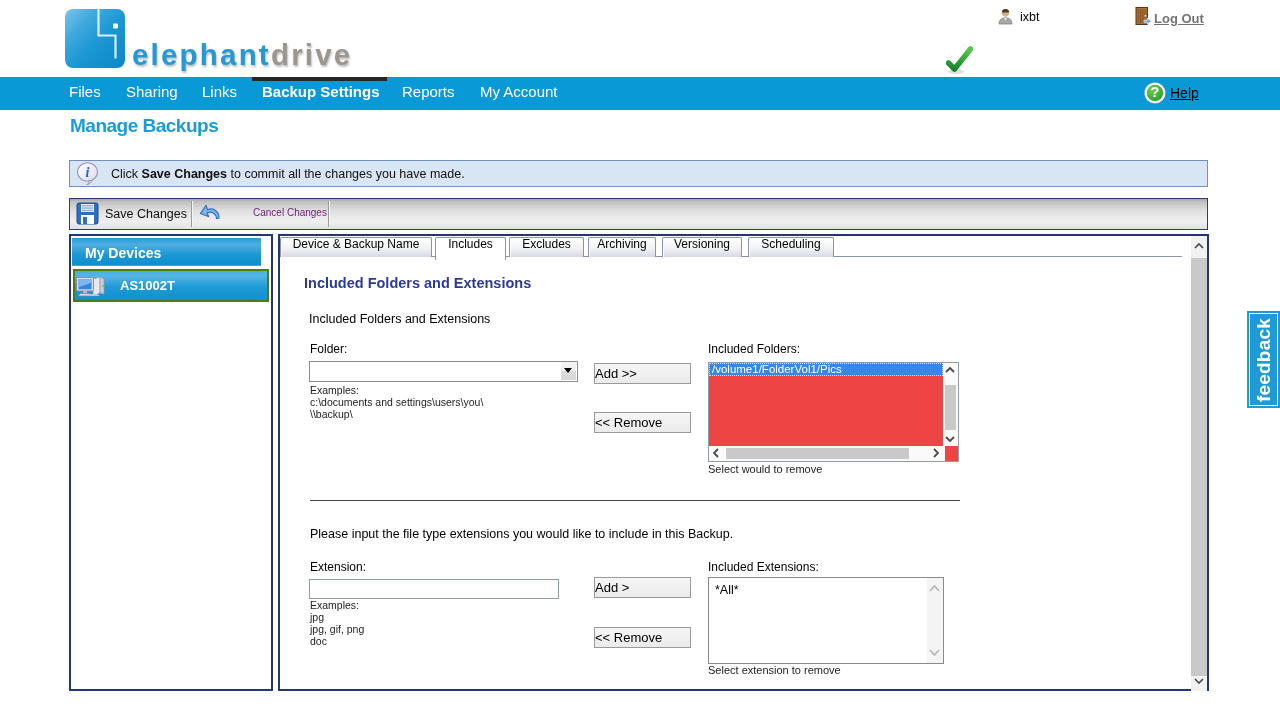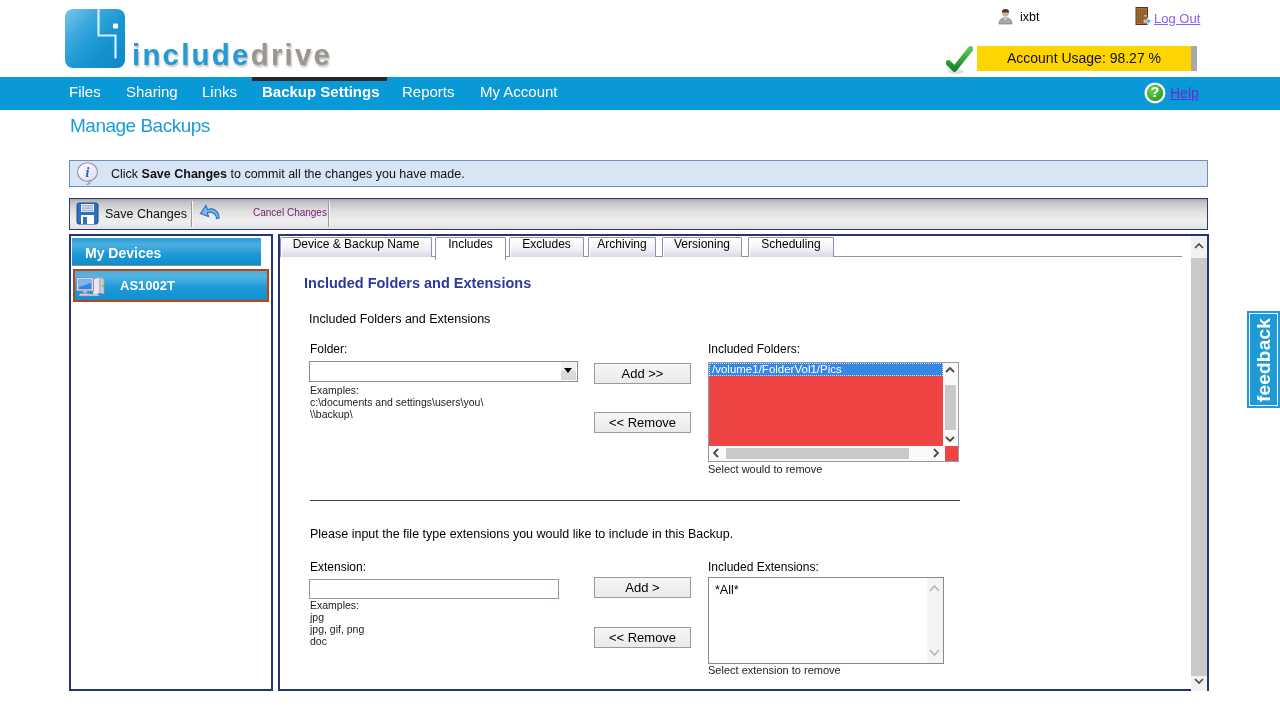--- a/index.html
+++ b/index.html
@@ -11,36 +11,36 @@
 #logo-sq { left:65px; top:9px; width:60px; height:59px; border-radius:8px;
   background:linear-gradient(135deg,#7cc5e8 0%,#3fa9de 28%,#1b97d4 55%,#0d86c6 100%); }
 #logo-text { left:132px; top:40px; font-size:29.5px; font-weight:bold; letter-spacing:2.2px; line-height:29.5px;
   text-shadow:1px 2px 2px rgba(0,0,0,0.25); }
 #logo-text .blu { color:#2499d6; }
 #logo-text .gry { color:#9b978f; }
 
 #user-ico { left:997px; top:8px; }
 #user-name { left:1020px; top:10px; font-size:12.5px; color:#000; }
 #door-ico { left:1135px; top:7px; }
-#logout { left:1154px; top:10.5px; font-size:13px; color:#8b5cf6; text-decoration:underline; }
+#logout { left:1154px; top:10.5px; font-size:13px; color:#737373; text-decoration:underline;font-weight:bold; }
 #check { left:946px; top:46px; }
 #usagebar { left:977px; top:46px; width:220px; height:25px; background:#a8a8a8; }
 #usagebar .fill { position:absolute; left:0; top:0; height:25px; width:214px; background:#ffd400; }
 #usagebar .txt { position:absolute; left:0; top:0; width:214px; height:25px; line-height:25px;
   text-align:center; font-size:14px; color:#111; }
 
 
 #nav { left:0; top:77px; width:1280px; height:33px; background:#0999d6; }
 #nav-ind { left:252px; top:77px; width:135px; height:4px; background:#262626; }
 .nav-item { position:absolute; top:83px; font-size:15px; color:#fff; }
 #help-ico { left:1144px; top:82px; }
-#help-txt { left:1170px; top:85px; font-size:14px; color:#6d28d9; text-decoration:underline; }
-
-
-#title { left:70px; top:116px; font-size:19px; line-height:19px; letter-spacing:-0.5px; font-weight:normal; color:#1b9cd8; }
+#help-txt { left:1170px; top:85px; font-size:14px; color:#000000; text-decoration:underline; }
+
+
+#title { left:70px; top:116px; font-size:19px; line-height:19px; letter-spacing:-0.5px; font-weight:bold; color:#1b9cd8; }
 
 
 #infobar { left:69px; top:160px; width:1139px; height:27px; background:#d8e5f4; border:1px solid #6e8fbf; }
 #info-ico { left:76px; top:162px; }
 #info-txt { left:111px; top:166.5px; font-size:12.5px; color:#111; }
 
 
 #toolbar { left:69px; top:198px; width:1139px; height:32px; border:1px solid #2b3b77;
   background:linear-gradient(180deg,#a8a8a8 0%,#c2c2c2 10%,#e0e0e0 40%,#efefef 75%,#e2e2e2 100%); }
 #tb-save-ico { left:76px; top:202px; }
@@ -48,21 +48,21 @@
 .tb-sep { position:absolute; top:201px; width:1px; height:26px; background:#9a9a9a; box-shadow:1px 0 0 #f5f5f5; }
 #tb-undo-ico { left:199px; top:201px; }
 #tb-cancel-txt { left:229px; top:207px; font-size:10px; color:#701a75;margin-left:24px; }
 
 
 #lpanel { left:69px; top:234px; width:204px; height:457px; border:2px solid #24356f; background:#fff; }
 #lp-head { position:absolute; left:1px; top:2px; width:189px; height:28px;
   background:linear-gradient(180deg,#22a0da 0%,#4eaee0 25%,#1b98d5 62%,#0e8ecd 100%);
   border-bottom:1px solid #8d8d8d; }
 #lp-head span { position:absolute; left:13px; top:7px; font-size:14px; font-weight:bold; color:#fff; }
-#lp-row { position:absolute; left:2px; top:33px; width:196px; height:33px; background:#c2410c; padding:2px; }
+#lp-row { position:absolute; left:2px; top:33px; width:196px; height:33px; background:#4d7c0f; padding:2px; }
 #lp-row .inner { width:100%; height:100%; background:linear-gradient(180deg,#45b0e1 0%,#55b5e3 18%,#1e9ad7 55%,#0f90d0 100%); position:relative; }
 #lp-row .dev { position:absolute; left:45px; top:7px; font-size:13px; font-weight:bold; color:#fff; }
 #pc-ico { position:absolute; left:1px; top:5px; }
 
 
 #tpanel { left:278px; top:234px; width:931px; height:457px; border:2px solid #24356f; background:#fff; }
 .tab { position:absolute; top:1px; height:20px; border:1px solid #8a91b4; border-bottom:none;
   background:linear-gradient(180deg,#ffffff 0%,#f2f2f5 55%,#d8d8e4 100%);
   font-size:12px; color:#000; text-align:center; line-height:12px; padding-top:0px; border-radius:2px 2px 0 0;
   box-shadow:inset 1px 1px 0 #fff; }
@@ -75,21 +75,21 @@
 .lbl { position:absolute; font-size:12px; color:#000; }
 .smalltxt { position:absolute; font-size:10.5px; color:#222; line-height:12px; }
 
 #folder-select { position:absolute; left:29px; top:125px; width:269px; height:21px; background:#fff; border:1.5px solid #8c8c8c; }
 #folder-select .btn { position:absolute; right:1px; top:0px; width:15px; height:18px;
   background:linear-gradient(180deg,#f4f4f4 0%,#ededed 48%,#dcdcdc 52%,#d6d6d6 100%); }
 #folder-select .btn:after { content:""; position:absolute; left:3px; top:6px; width:0; height:0;
   border-left:4.5px solid transparent; border-right:4.5px solid transparent; border-top:5.5px solid #000; }
 
 .pushbtn { position:absolute; left:314px; width:97px; height:21px; background:linear-gradient(180deg,#f6f6f6,#eaeaea);
-  border:1px solid #9a9a9a; font-size:13px; color:#000; text-align:center; line-height:19px; }
+  border:1px solid #9a9a9a; font-size:13px; color:#000; line-height:19px; }
 
 #folders-box { position:absolute; left:428px; top:126px; width:251px; height:100px; background:#ef4444; border:1px solid #8e9cab; }
 #folders-sel { position:absolute; left:0px; top:0px; width:234px; height:13px; background:#3787e3; color:#fff; font-size:11.5px;
   line-height:13px; padding-left:3px; white-space:nowrap; overflow:hidden; outline:1px dotted rgba(240,248,255,0.8); outline-offset:-1px; }
 .vsb { position:absolute; right:0; top:0; width:15px; height:83px; background:#fafafa; }
 .vsb .thumb { position:absolute; left:2px; top:22px; width:11px; height:45px; background:#c9c9c9; }
 .hsb { position:absolute; left:0; bottom:0; height:15px; width:236px; background:#fafafa; }
 .hsb .thumb { position:absolute; left:17px; top:2px; width:183px; height:11px; background:#c9c9c9; }
 
 #hr { position:absolute; left:30px; top:264px; width:650px; height:1px; background:#444; }
@@ -110,21 +110,21 @@
 </head>
 <body>
 <div id="page">
 
   <div class="abs" id="logo-sq">
     <svg width="60" height="59" style="position:absolute;left:0;top:0">
       <path d="M 33.5 0 V 26.5 H 50.5 V 49.5" fill="none" stroke="#d7eef9" stroke-width="2.2"></path>
       <rect x="48" y="14.5" width="5" height="5" rx="1" fill="#fff"></rect>
     </svg>
   </div>
-  <div class="abs" id="logo-text"><span class="blu">include</span><span class="gry">drive</span></div>
+  <div class="abs" id="logo-text"><span class="blu">elephant</span><span class="gry">drive</span></div>
 
   <svg class="abs" id="user-ico" width="17" height="17" viewBox="0 0 17 17">
     <path d="M4.8 4.8 C4.8 2.6 6.3 1 8.5 1 C10.7 1 12.2 2.6 12.2 4.8 C12.2 7 10.7 8.8 8.5 8.8 C6.3 8.8 4.8 7 4.8 4.8 Z" fill="#d8b287"></path>
     <path d="M4.8 4.2 C5 2.2 6.4 1 8.5 1 C10.6 1 12 2.2 12.2 4.2 C10 4.6 7 4.6 4.8 4.2 Z" fill="#4a3a2e"></path>
     <path d="M2 16 C2 11.5 5.2 9.8 8.5 9.8 C11.8 9.8 15 11.5 15 16 Z" fill="#a8a8a8" stroke="#787878" stroke-width="0.7"></path>
     <path d="M7 10 L8.5 12.5 L10 10 Z" fill="#e8e8e8"></path>
   </svg>
   <div class="abs" id="user-name">ixbt</div>
 
   <svg class="abs" id="door-ico" width="19" height="19" viewBox="0 0 19 19">
@@ -139,24 +139,20 @@
   <svg class="abs" id="check" width="27" height="29" viewBox="0 0 27 29">
     <defs>
         <linearGradient id="ckg" x1="0" y1="0" x2="0" y2="1">
       <stop offset="0" stop-color="#55c94f"></stop>
           <stop offset="1" stop-color="#16862a"></stop>
     </linearGradient>
       </defs>
     <ellipse cx="10" cy="25.5" rx="8" ry="2.5" fill="#000" opacity="0.12"></ellipse>
     <path d="M2.5 17 L8.5 23 L24.5 3" fill="none" stroke="url(#ckg)" stroke-width="5.5" stroke-linecap="round" stroke-linejoin="round"></path>
   </svg>
-  <div class="abs" id="usagebar">
-    <div class="fill"></div>
-    <div class="txt">Account Usage: 98.27 %</div>
-  </div>
 
   <div class="abs" id="nav"></div>
   <div class="abs" id="nav-ind"></div>
   <div class="nav-item" style="left:69px">Files</div>
   <div class="nav-item" style="left:126px">Sharing</div>
   <div class="nav-item" style="left:202px">Links</div>
   <div class="nav-item" style="left:262px; font-weight:bold">Backup Settings</div>
   <div class="nav-item" style="left:402px">Reports</div>
   <div class="nav-item" style="left:480px">My Account</div>
   <svg class="abs" id="help-ico" width="22" height="22" viewBox="0 0 22 22">

